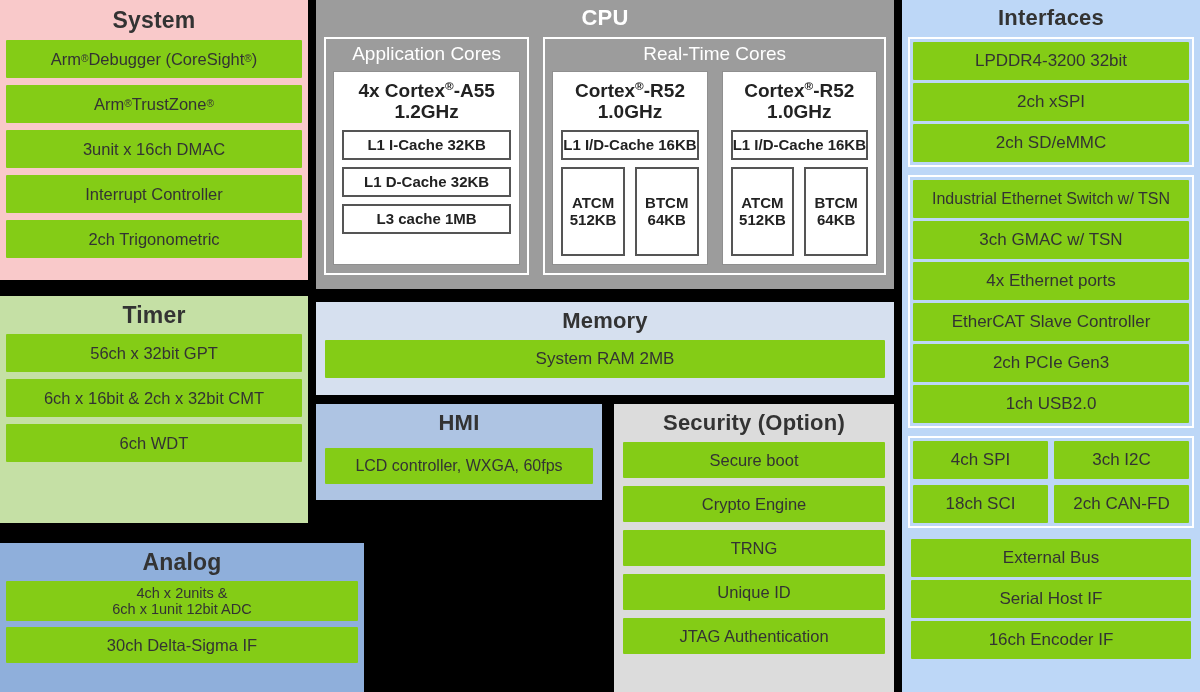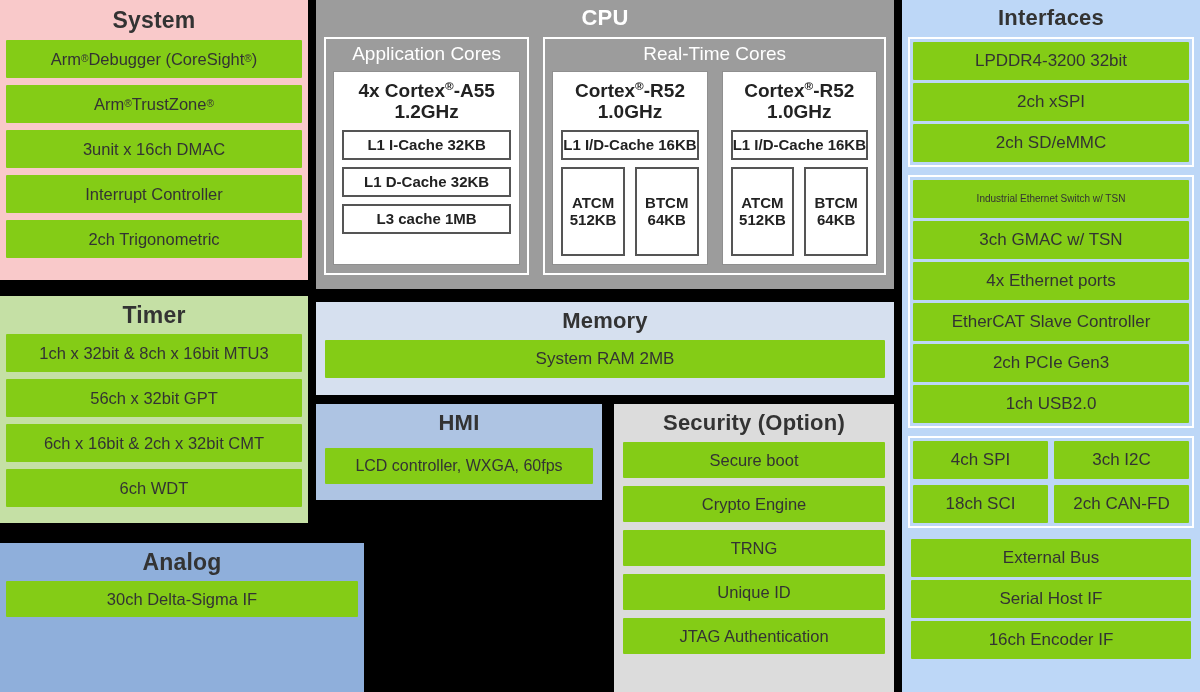--- a/index.html
+++ b/index.html
@@ -136,49 +136,52 @@
   #interfaces {
     left: 902px; top: 0; width: 298px; height: 692px;
     background: #BDD7F7;
     padding: 3px 6px 4px 6px;
     display: flex; flex-direction: column;
   }
   #interfaces .blk-title { font-size: 22px; padding: 2px 0 6px; }
   .if-group { padding: 0 0 0 0; margin-bottom: 8px; border: 2px solid #ffffff; }
   .if-group.noborder { border: none; margin-bottom: 0; }
   .if-group .item { font-size: 17px; height: 38px; margin: 3px 3px; }
-  .if-group .item.small { font-size: 10px; }
+  .if-group .item.small { font-size: 16px; }
   .if-grid { display: flex; flex-wrap: wrap; }
   .if-grid .item { width: calc(50% - 6px); height: 38px; margin: 3px; font-size: 17px; }
   .sup { font-size: 0.62em; vertical-align: super; line-height: 0; }
 </style>
 </head>
 <body>
 
 <div id="root">
 
   <div class="blk" id="system">
     <div class="blk-title">System</div>
     <div class="item">Arm<span class="sup">®</span> Debugger (CoreSight<span class="sup">®</span>)</div>
     <div class="item">Arm<span class="sup">®</span> TrustZone<span class="sup">®</span></div>
     <div class="item">3unit x 16ch DMAC</div>
     <div class="item">Interrupt Controller</div>
     <div class="item">2ch Trigonometric</div>
   </div>
 
   <div class="blk" id="timer">
     <div class="blk-title">Timer</div>
-    <div class="item">1ch x 32bit &amp; 8ch x 16bit MTU3</div>
     <div class="item">56ch x 32bit GPT</div>
     <div class="item">6ch x 16bit &amp; 2ch x 32bit CMT</div>
     <div class="item">6ch WDT</div>
   </div>
 
   <div class="blk" id="analog">
     <div class="blk-title">Analog</div>
+    <div class="item two-line">
+      <span>4ch x 2units &amp;</span>
+      <span>6ch x 1unit 12bit ADC</span>
+    </div>
     <div class="item one-line">30ch Delta-Sigma IF</div>
   </div>
 
   <div class="blk" id="cpu">
     <div class="blk-title">CPU</div>
     <div class="cpu-row">
 
       <div class="core-group" id="app-cores">
         <div class="grp-title">Application Cores</div>
         <div class="core-box">

